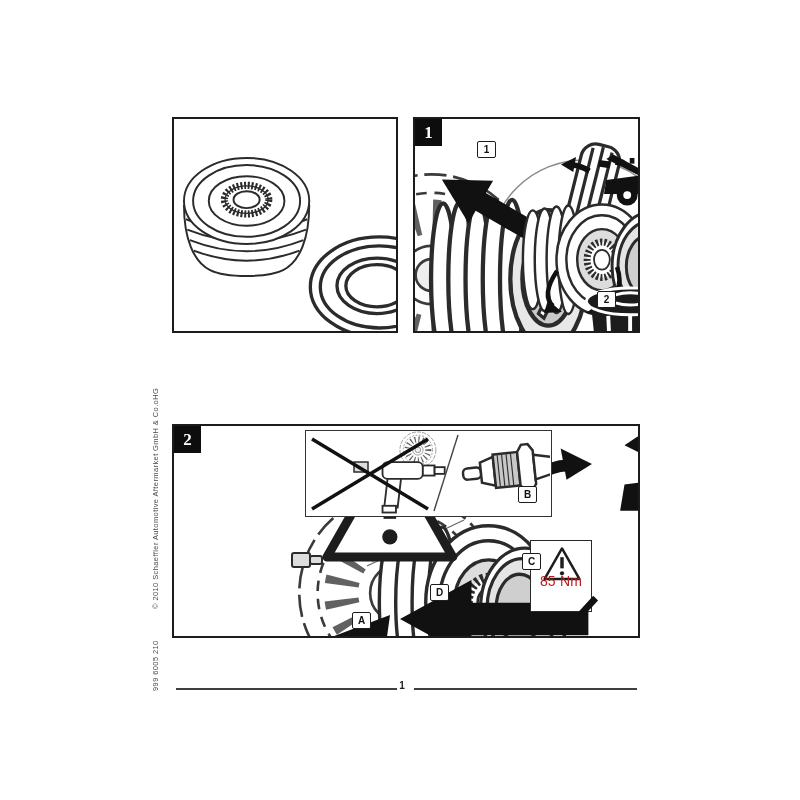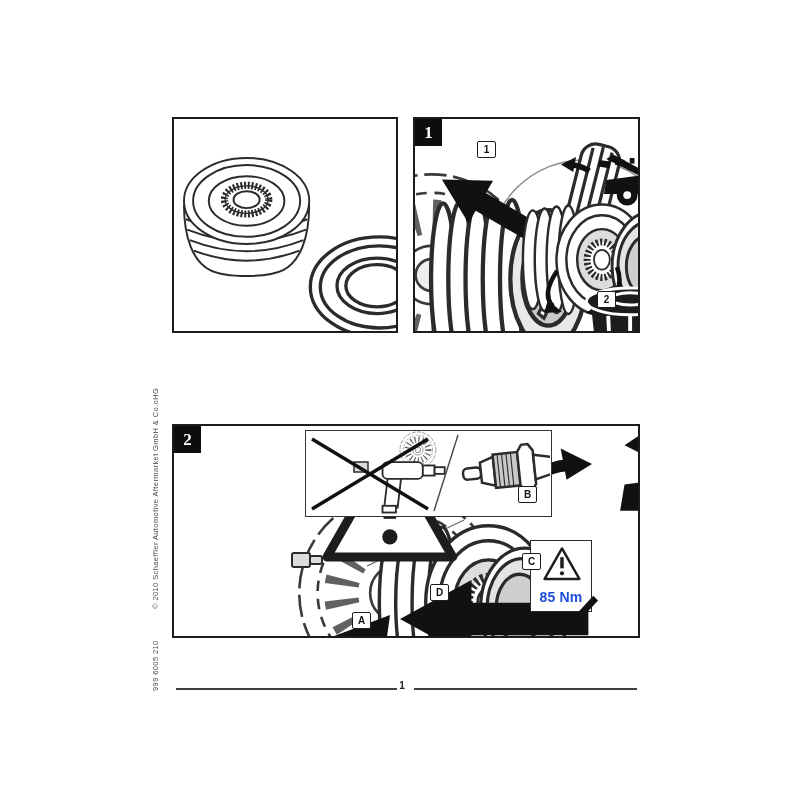--- a/index.html
+++ b/index.html
@@ -13,22 +13,22 @@
   .stepnum{position:absolute;left:0;top:0;width:27px;height:27px;background:#0d0d0d;color:#fff;
            font-family:"Liberation Serif", serif;font-weight:bold;font-size:17px;line-height:27px;
            text-align:center;}
   .callout{position:absolute;width:17px;height:15px;background:#fff;border:1.6px solid #1d1d1d;
            border-radius:2px;font-size:10px;font-weight:bold;line-height:15px;text-align:center;
            color:#111;box-sizing:content-box;z-index:5;}
   .inset{position:absolute;left:131px;top:4px;width:247px;height:87px;border:1.5px solid #333;
          background:#fff;box-sizing:border-box;}
   .torquebox{position:absolute;left:356px;top:114px;width:60px;height:70px;border:1.6px solid #2a2a2a;
              background:#fff;}
-  .torque-value{position:absolute;left:0;top:48px;width:100%;text-align:center;font-size:14px;
-                font-weight:bold;color:#1d4ed8;letter-spacing:0.2px;}
+  .torque-value{position:absolute;left:0;top:32px;width:100%;text-align:center;font-size:14px;
+                font-weight:normal;color:#b91c1c;letter-spacing:0.2px;}
   .vtext{position:absolute;transform:rotate(-90deg);transform-origin:0 0;white-space:nowrap;
          font-size:7.5px;color:#4a4a4a;letter-spacing:0.4px;}
   .footer-line{position:absolute;height:2px;background:#3f3f3f;}
   .footer-page{position:absolute;width:16px;text-align:center;font-size:10px;font-weight:bold;color:#222;}
 </style>
 </head>
 <body>
 
 <svg width="0" height="0" style="position:absolute" aria-hidden="true">
   <defs>

